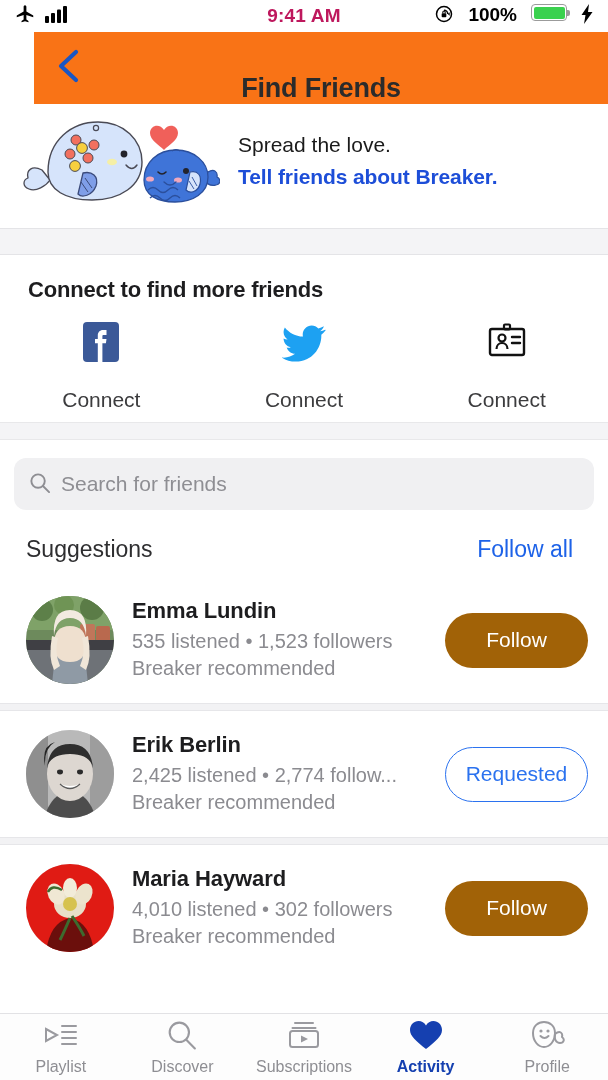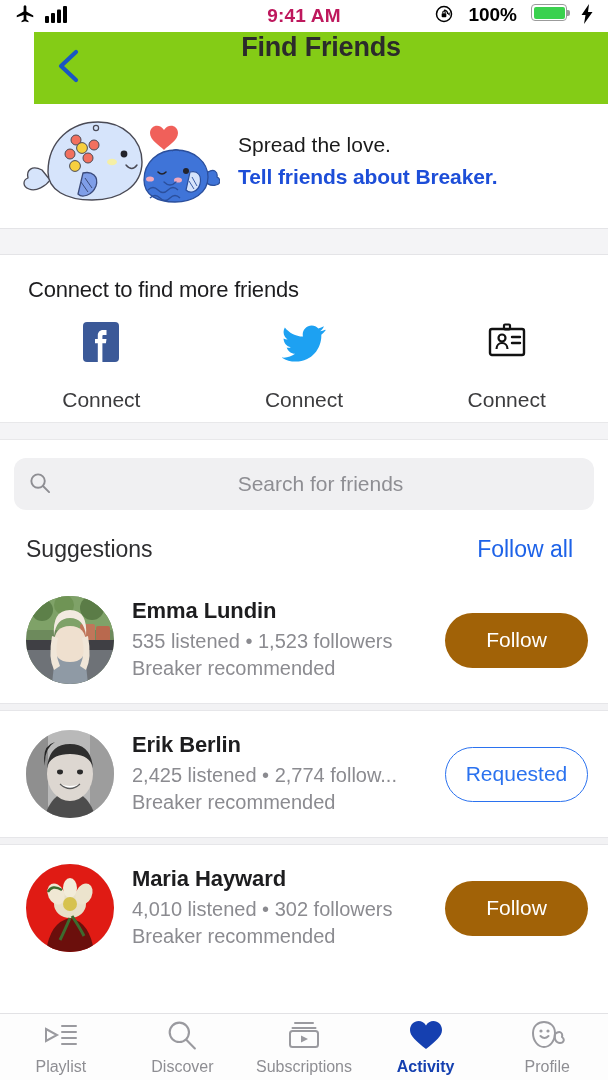--- a/index.html
+++ b/index.html
@@ -35,22 +35,22 @@
     padding:1.5px; position:relative;
   }
   .battery::after{
     content:""; position:absolute; right:-4px; top:5px;
     width:3px; height:6px; background:#9b9b9b; border-radius:0 2px 2px 0;
   }
   .battery i { display:block; height:100%; background:#3ad14e; border-radius:2px; }
 
   
   .navbar {
-    height:72px; display:flex; align-items:flex-start;
-    position:relative; background:#84cc16;margin-left:34px;
+    height:72px; display:flex; align-items:flex-end;
+    position:relative; background:#f97316;margin-left:34px;
   }
   .back-btn {
     position:absolute; left:10px; top:50%; transform:translateY(-50%);
     width:48px; height:48px; display:flex; align-items:center; justify-content:center;
   }
   .nav-title {
     width:100%; text-align:center;
     font-size:27px; font-weight:bold; color:#2b2b2b; letter-spacing:-0.2px;
   }
 
@@ -69,39 +69,39 @@
     border-top:1px solid #e4e4e7; border-bottom:1px solid #e4e4e7;
   }
   .band-sm {
     height:18px; background:#f4f4f6;
     border-top:1px solid #e8e8ea; border-bottom:1px solid #e8e8ea;
   }
 
   
   .connect-sec { padding:22px 0 10px 0; }
   .connect-title {
-    font-size:22px; font-weight:normal; color:#1d1d1f;
+    font-size:22px; font-weight:bold; color:#1d1d1f;
     padding:0 28px 18px 28px; letter-spacing:-0.2px;
   }
   .connect-row { display:flex; }
   .connect-item {
     flex:1; display:flex; flex-direction:column; align-items:center; gap:25px;
   }
   .connect-ico { height:42px; display:flex; align-items:flex-end; justify-content:center; }
   .connect-label { font-size:21px; color:#3c3c3e; }
 
   
   .search-wrap { padding:18px 14px 14px 14px; }
   .search-box {
     height:52px; background:#f0f0f2; border-radius:12px;
     display:flex; align-items:center; padding:0 14px; gap:10px;
   }
   .search-input {
     border:none; background:transparent; outline:none; width:100%;
-    font-size:21px; font-family:"Liberation Sans", sans-serif; color:#3a3a3c;text-align:center;
+    font-size:21px; font-family:"Liberation Sans", sans-serif; color:#3a3a3c;
   }
   .search-input::placeholder { color:#8e8e93; }
 
   
   .sugg-head {
     display:flex; align-items:baseline; justify-content:space-between;
     padding:12px 35px 14px 26px;
   }
   .sugg-title { font-size:23px; color:#2e2e30; }
   .follow-all { font-size:23px; color:#1d62e8; }

